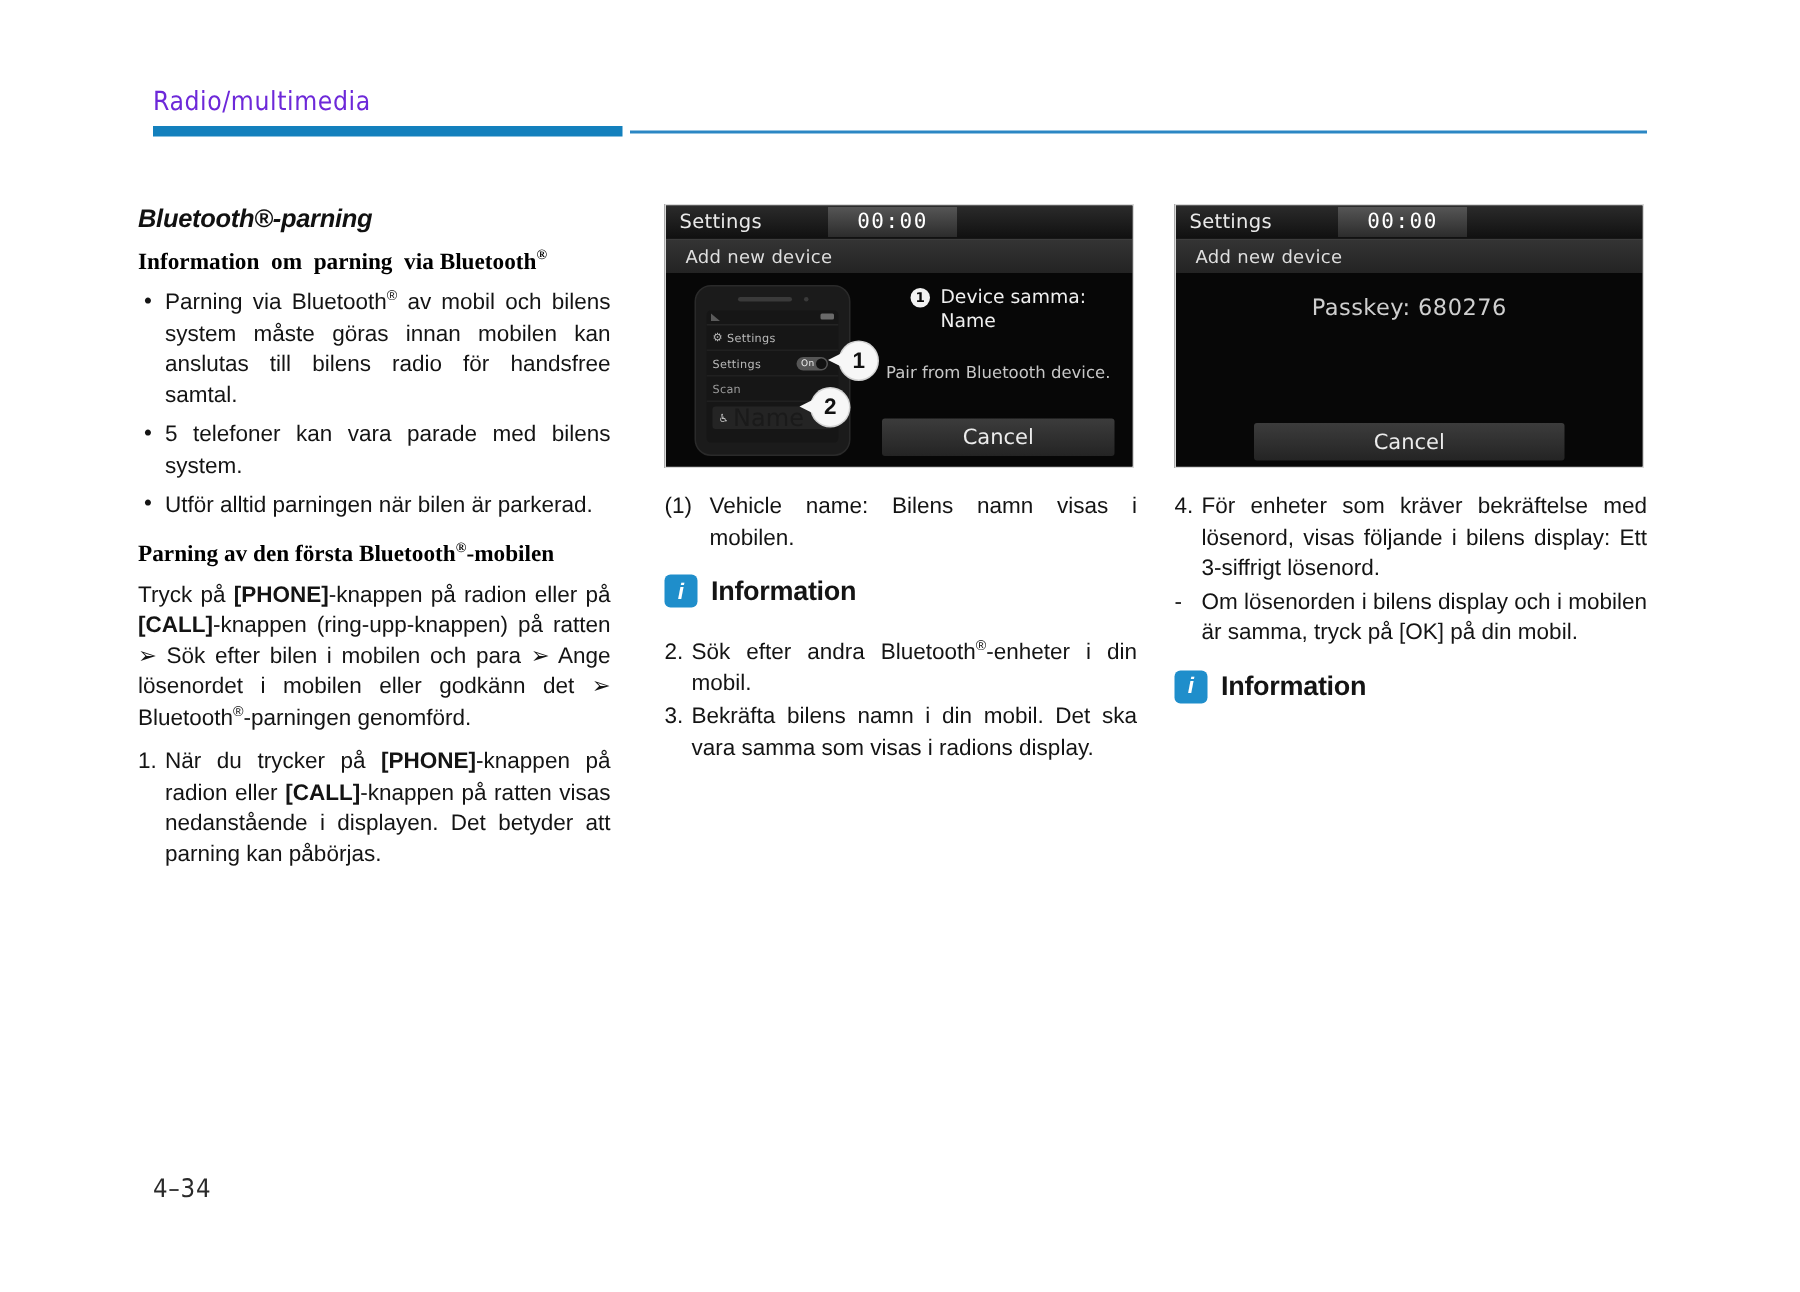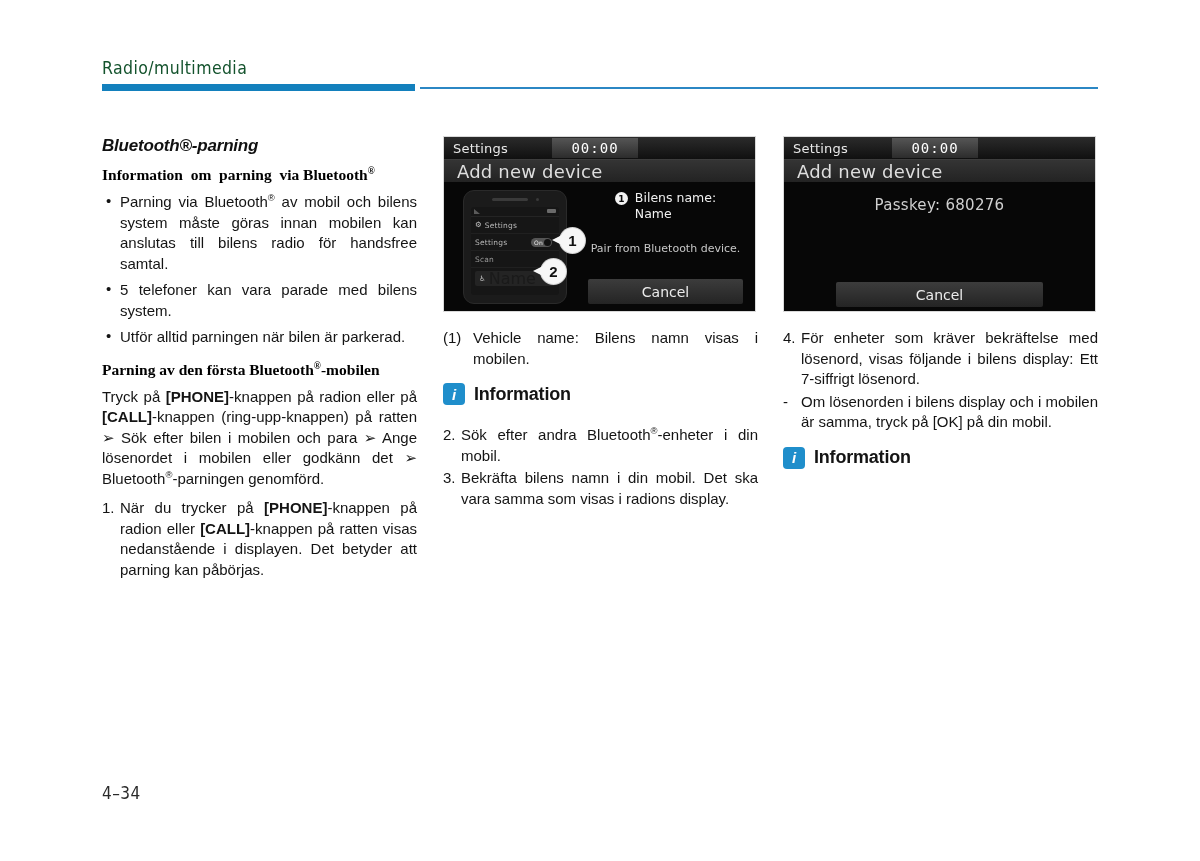--- a/index.html
+++ b/index.html
@@ -21,21 +21,21 @@
     position: absolute;
     left: 102px;
     top: 58px;
     width: 1000px;
     height: 40px;
   }
   #chapter-title {
     font-family: "DejaVu Sans Condensed", "Liberation Sans", sans-serif;
     font-size: 17.5px;
     letter-spacing: 0.4px;
-    color: #14532d;
+    color: #6d28d9;
     line-height: 20px;
     font-weight: 400;
   }
   #header-rule-wrap {
     position: absolute;
     left: 0;
     top: 26px;
     width: 996px;
     height: 8px;
   }
@@ -55,21 +55,21 @@
     height: 2px;
     background: #2b87c4;
   }
 
   
   .column {
     position: absolute;
     top: 136px;
     width: 315px;
   }
-  #col-left   { left: 102px; }
+  #col-left   { left: 92px; }
   #col-mid    { left: 443px; }
   #col-right  { left: 783px; }
 
   
   h2.section-title {
     margin: 0 0 9px 0;
     font-size: 17px;
     font-style: italic;
     font-weight: bold;
     letter-spacing: -0.2px;
@@ -227,21 +227,21 @@
   }
   .ds-subbar {
     height: 22px;
     background: linear-gradient(#343434, #232323);
     display: flex;
     align-items: center;
     border-top: 1px solid #3d3d3d;
   }
   .ds-subbar span {
     color: #dedede;
-    font-size: 18px;
+    font-size: 12px;
     padding-left: 13px;
     letter-spacing: 0.2px;
   }
   .ds-body {
     position: relative;
     height: 130px;
     background: #070707;
   }
 
   
@@ -571,21 +571,21 @@
         </div>
       </div>
 
       <div class="callout" id="callout-1">1</div>
       <div class="callout" id="callout-2">2</div>
 
       <div class="ds-right">
         <div class="ds-devname">
           <span class="num-badge">1</span>
           <span class="dn-text">
-            <span>Bilens name:</span><br>
+            <span>Device samma:</span><br>
             <span>Name</span>
           </span>
         </div>
         <div class="ds-pairnote">Pair from Bluetooth device.</div>
         <div class="ds-cancel">Cancel</div>
       </div>
     </div>
   </div>
 
   <div class="numitem">
@@ -628,21 +628,21 @@
     </div>
     <div class="ds-body">
       <div class="ds-passkey">Passkey: 680276</div>
       <div class="ds-cancel-wide">Cancel</div>
     </div>
   </div>
 
   <div class="numlist">
     <div class="numitem">
       <span class="marker narrow">4.</span>
-      <span class="txt">För enheter som kräver bekräftelse med lösenord, visas följande i bilens display: Ett 7-siffrigt lösenord.</span>
+      <span class="txt">För enheter som kräver bekräftelse med lösenord, visas följande i bilens display: Ett 3-siffrigt lösenord.</span>
     </div>
     <div class="numitem">
       <span class="marker narrow">-</span>
       <span class="txt">Om lösenorden i bilens display och i mobilen är samma, tryck på [OK] på din mobil.</span>
     </div>
   </div>
 
   <div class="info-head">
     <span class="info-icon">
         <span>i</span>

